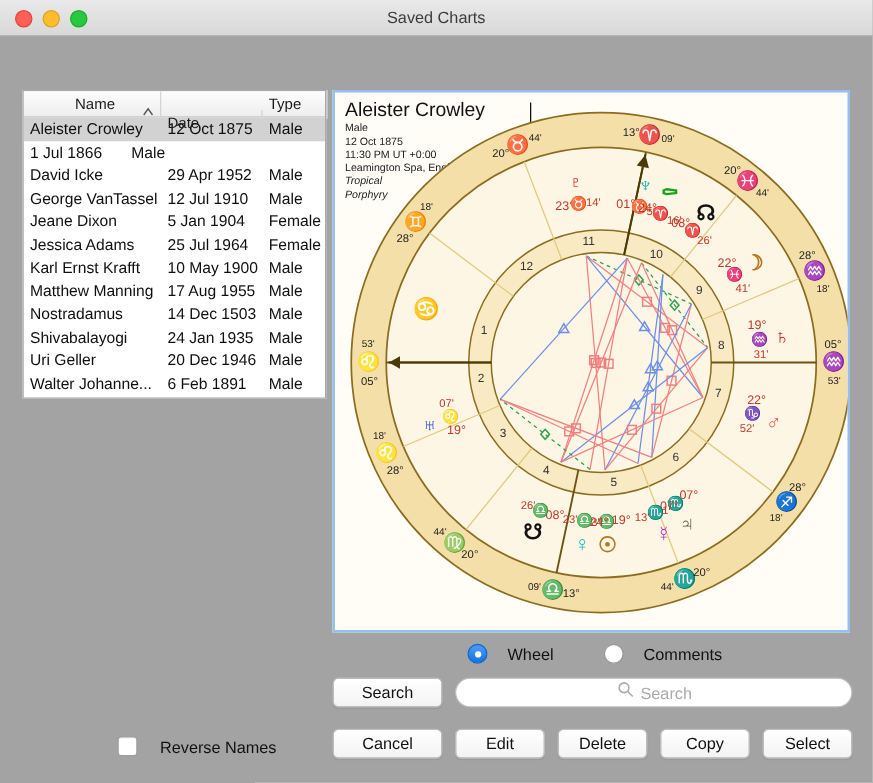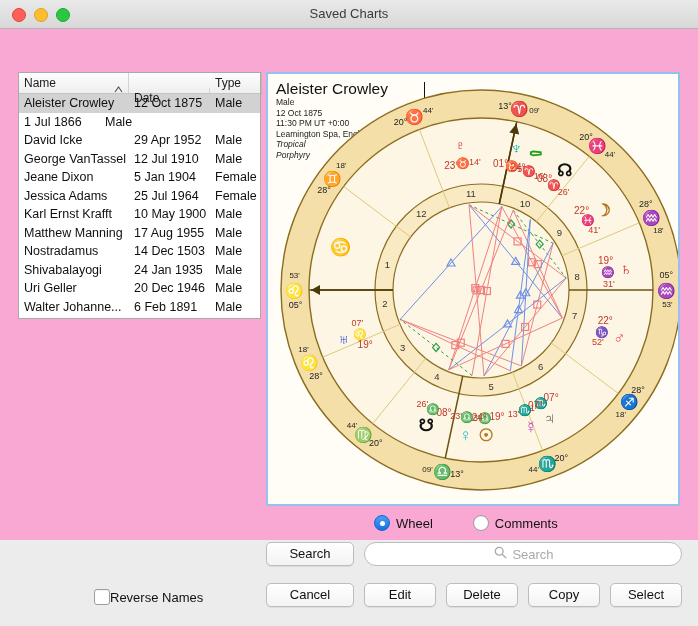--- a/index.html
+++ b/index.html
@@ -3,21 +3,21 @@
 <meta charset="utf-8">
 <style>
   html,body{margin:0;padding:0;}
   body{
     width:698px;height:626px;overflow:hidden;
     font-family:"Liberation Sans",sans-serif;
     background:#ececec;
     -webkit-font-smoothing:antialiased;
   }
   
-  .window{position:relative;width:698px;height:540px;background:#f9a8d4;}
+  .window{position:relative;width:698px;height:626px;background:#a3a3a3;}
   .titlebar{
     position:absolute;left:0;top:0;width:698px;height:28px;
     background:linear-gradient(#e9e9e9,#d8d8d8);
     border-bottom:1px solid #b4b4b4;
   }
   .traffic{position:absolute;top:8px;display:flex;gap:8px;left:12px;}
   .light{width:12px;height:12px;border-radius:50%;}
   .light.red{background:#ff5f57;border:1px solid #e0443e;}
   .light.yellow{background:#ffbd2e;border:1px solid #dea123;}
   .light.green{background:#28c940;border:1px solid #1aab29;}
@@ -59,50 +59,50 @@
     position:absolute;left:18px;top:72px;width:243px;height:247px;
     background:#fff;border:1px solid #a9a9a9;box-sizing:border-box;overflow:hidden;
   }
   .list-header{
     display:flex;height:20px;background:linear-gradient(#fdfdfd,#eeeeee);
     border-bottom:1px solid #c4c4c4;font-size:12px;color:#1a1a1a;
   }
   .list-header div{
     line-height:20px;padding-left:5px;box-sizing:border-box;position:relative;
   }
-  .col-name{width:110px;border-right:1px solid #d4d4d4;}
+  .col-name{width:110px;border-right:1px solid #d4d4d4;text-align:center;}
   .col-date{width:81px;border-right:1px solid #d4d4d4;margin-top:15px;}
   .col-type{width:50px;}
   .sort-caret{position:absolute;right:5px;top:6px;}
   .row{display:flex;height:18.5px;font-size:12.5px;color:#101010;}
   .row.selected{background:#d2d2d2;}
   .row div{line-height:18.5px;padding-left:5px;box-sizing:border-box;
     white-space:nowrap;overflow:hidden;}
   .cell-name{width:110px;}
   .cell-date{width:81px;}
   .cell-type{width:50px;}
   
-  .checkbox-row{position:absolute;left:94px;top:589px;display:flex;align-items:center;gap:0;}
+  .checkbox-row{position:absolute;left:94px;top:589px;display:flex;align-items:center;gap:18px;}
   .cbox{width:14px;height:14px;background:#fff;border:1px solid #9e9e9e;border-radius:3px;
         box-shadow:inset 0 1px 1px rgba(0,0,0,.05);}
   .cbox-label{font-size:13px;color:#111;}
   
   .chartpanel{
     position:absolute;left:266px;top:72px;width:414px;height:434px;
     background:#fffdf6;border:2px solid #96c0ef;box-sizing:border-box;overflow:hidden;
   }
   .chart-caption{position:absolute;left:8px;top:6px;color:#111;}
   .cap-name{font-size:15.5px;line-height:17px;}
   .cap-sub{font-size:8.5px;line-height:10.5px;color:#222;}
   .cap-sub.ital{font-style:italic;}
   .text-caret{position:absolute;left:156px;top:8px;width:1px;height:20px;background:#111;}
   .wheel{position:absolute;left:11px;top:14px;width:404px;height:404px;}
   
   .radio-row{position:absolute;left:374px;top:515px;display:flex;gap:40px;align-items:center;}
-  .radio{display:flex;align-items:center;gap:6px;font-size:13px;color:#111;}
+  .radio{display:flex;align-items:center;gap:16px;font-size:13px;color:#111;}
   .rdot{width:14px;height:14px;border-radius:50%;background:#fff;border:1px solid #9a9a9a;
         box-shadow:inset 0 1px 1px rgba(0,0,0,.06);position:relative;}
   .rdot.on{background:linear-gradient(#4f9ff7,#1272e0);border-color:#1068cf;}
   .rdot.on::after{content:"";position:absolute;left:4.5px;top:4.5px;width:5px;height:5px;
         border-radius:50%;background:#fff;}
   
   .btn{
     position:absolute;height:24px;
     background:linear-gradient(#ffffff,#f3f3f3);
     border:1px solid #bdbdbd;border-radius:5px;

